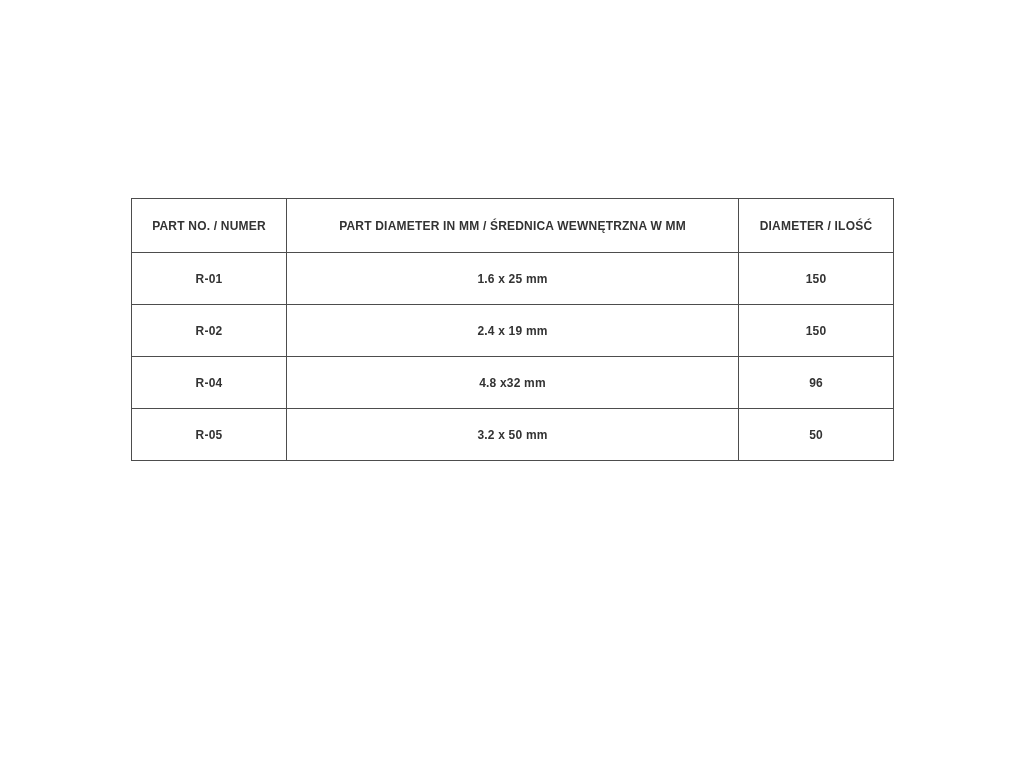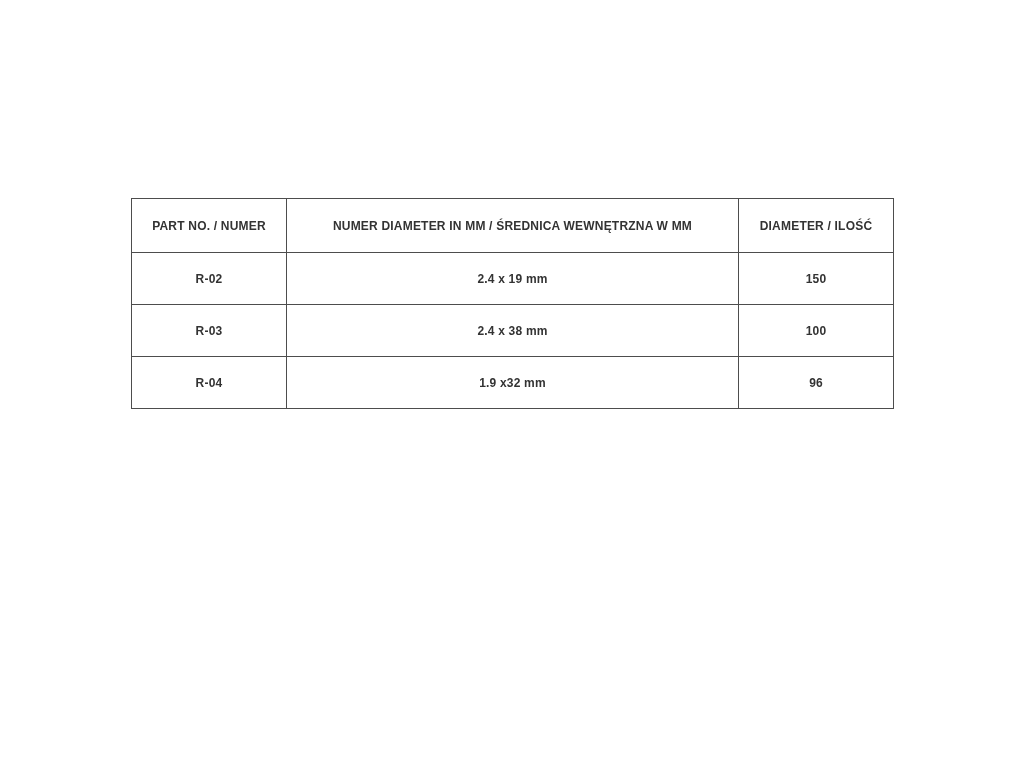--- a/index.html
+++ b/index.html
@@ -55,36 +55,41 @@
   <div class="spec-table-container">
     <table class="spec-table">
       <colgroup>
         <col class="col-part">
         <col class="col-diameter">
         <col class="col-quantity">
       </colgroup>
       <thead>
         <tr>
             <th>PART NO. / NUMER</th>
-            <th>NUMER DIAMETER IN MM / ŚREDNICA WEWNĘTRZNA W MM</th>
+            <th>PART DIAMETER IN MM / ŚREDNICA WEWNĘTRZNA W MM</th>
             <th>DIAMETER / ILOŚĆ</th>
           </tr>
       </thead>
       <tbody>
+          <tr>
+            <td>R-01</td>
+            <td>1.6 x 25 mm</td>
+            <td>150</td>
+          </tr>
           <tr>
             <td>R-02</td>
             <td>2.4 x 19 mm</td>
             <td>150</td>
           </tr>
           <tr>
-            <td>R-03</td>
-            <td>2.4 x 38 mm</td>
-            <td>100</td>
+            <td>R-04</td>
+            <td>4.8 x32 mm</td>
+            <td>96</td>
           </tr>
           <tr>
-            <td>R-04</td>
-            <td>1.9 x32 mm</td>
-            <td>96</td>
+            <td>R-05</td>
+            <td>3.2 x 50 mm</td>
+            <td>50</td>
           </tr>
         </tbody>
     </table>
   </div>
 </div>
 
 </body></html>

